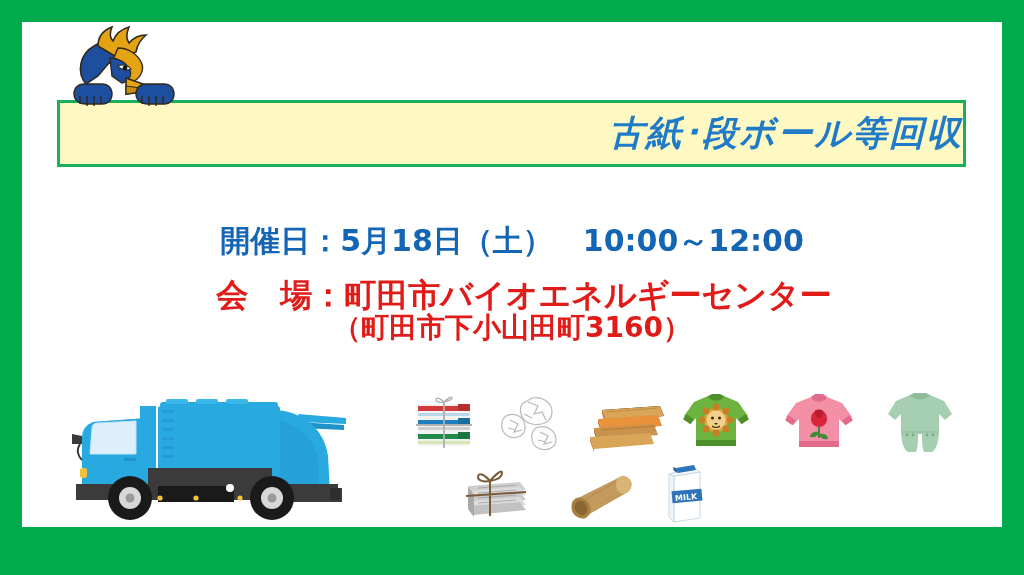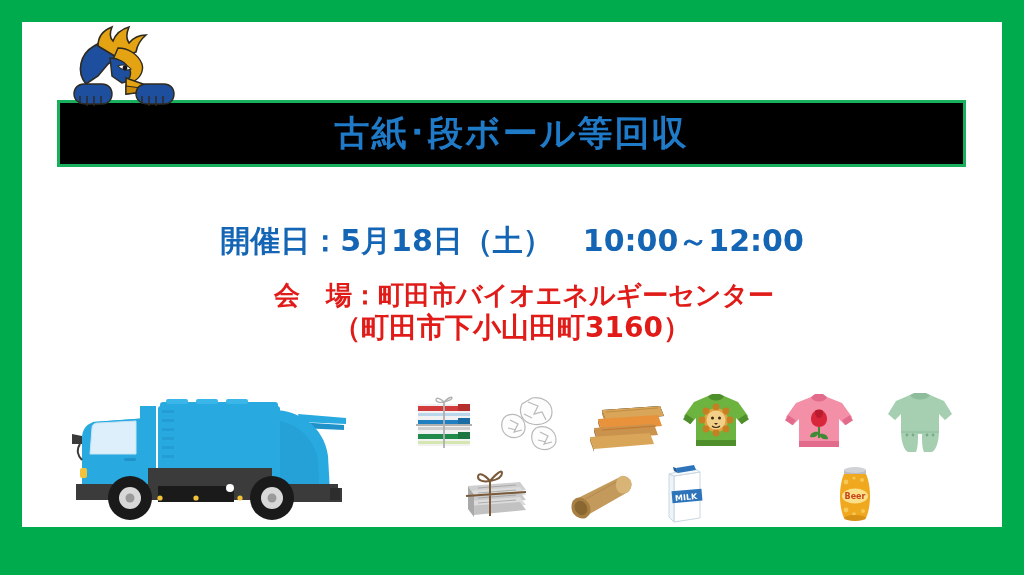--- a/index.html
+++ b/index.html
@@ -30,24 +30,25 @@
   }
 
   
   .title-box {
     position: absolute;
     left: 57px;
     top: 100px;
     width: 909px;
     height: 67px;
     border: 3px solid #18b05c;
-    background: #000000;
+    background: #fef9c3;
     display: flex;
     align-items: center;
-    justify-content: center;
+    justify-content: flex-end;
+    font-style: italic;
   }
   .title-text {
     font-family: "DejaVu Sans", "Liberation Sans", sans-serif;
     font-size: 35px;
     font-weight: 700;
     color: #1f7ac8;
     letter-spacing: 2px;
     white-space: nowrap;
   }
 
@@ -75,21 +76,21 @@
     font-size: 30px;
     font-weight: 700;
     color: #1565b5;
     letter-spacing: 0px;
     line-height: 40px;
     white-space: nowrap;
   }
   .line-venue {
     margin-top: 15px;
     font-family: "DejaVu Sans", "Liberation Sans", sans-serif;
-    font-size: 26px;
+    font-size: 32px;
     font-weight: 700;
     color: #e01b18;
     line-height: 38px;
     white-space: nowrap;
     padding-left: 24px;
   }
   .line-address {
     margin-top: 1px;
     font-family: "DejaVu Sans", "Liberation Sans", sans-serif;
     font-size: 28px;
@@ -377,34 +378,16 @@
         <path d="M8 14 L8 60 L3 55 L3 12 Z" fill="#eef4f8" stroke="#c9d7e2" stroke-width="1"></path>
         <path d="M3 12 L8 14 L34 10 L28 6 Z" fill="#f6fafc" stroke="#c9d7e2" stroke-width="1"></path>
         <path d="M10 6 L28 3 L30 8 L12 11 Z" fill="#2d74bb"></path>
         <path d="M10 6 L12 11 L8 9 L7 5 Z" fill="#1f5d9c"></path>
         <rect x="6" y="28" width="30" height="12" fill="#2d74bb" transform="rotate(-5 20 34)"></rect>
         <text x="20" y="38" font-family="DejaVu Sans, sans-serif" font-size="8" font-weight="bold" fill="#ffffff" text-anchor="middle" transform="rotate(-5 20 34)">MILK</text>
       </svg>
     </div>
 
 
-    <div class="item" style="left:454px; top:80px;">
-      <svg viewBox="0 0 42 58" width="42" height="58">
-        <rect x="10" y="3" width="22" height="6" rx="2" fill="#b9bcc0"></rect>
-        <ellipse cx="21" cy="4" rx="11" ry="3" fill="#cfd2d6"></ellipse>
-        <path d="M10 8 C10 8 6 16 6 30 C6 44 10 52 10 52 L32 52 C32 52 36 44 36 30 C36 16 32 8 32 8 Z" fill="#f0a81e"></path>
-        <g fill="#f8d46a" opacity="0.75">
-          <circle cx="12" cy="16" r="2.4"></circle>
-            <circle cx="28" cy="14" r="2"></circle>
-            <circle cx="20" cy="12" r="1.6"></circle>
-          <circle cx="12" cy="44" r="2.4"></circle>
-            <circle cx="29" cy="45" r="2"></circle>
-            <circle cx="20" cy="48" r="1.8"></circle>
-        </g>
-        <ellipse cx="21" cy="30" rx="13" ry="7.5" fill="#fbe08a"></ellipse>
-        <text x="21" y="33" font-family="DejaVu Sans, sans-serif" font-size="8" font-weight="bold" fill="#c8451a" text-anchor="middle">Beer</text>
-        <ellipse cx="21" cy="52" rx="11" ry="3" fill="#d89015"></ellipse>
-      </svg>
-    </div>
 
   </div>
 
 </div>
 
 </body></html>

